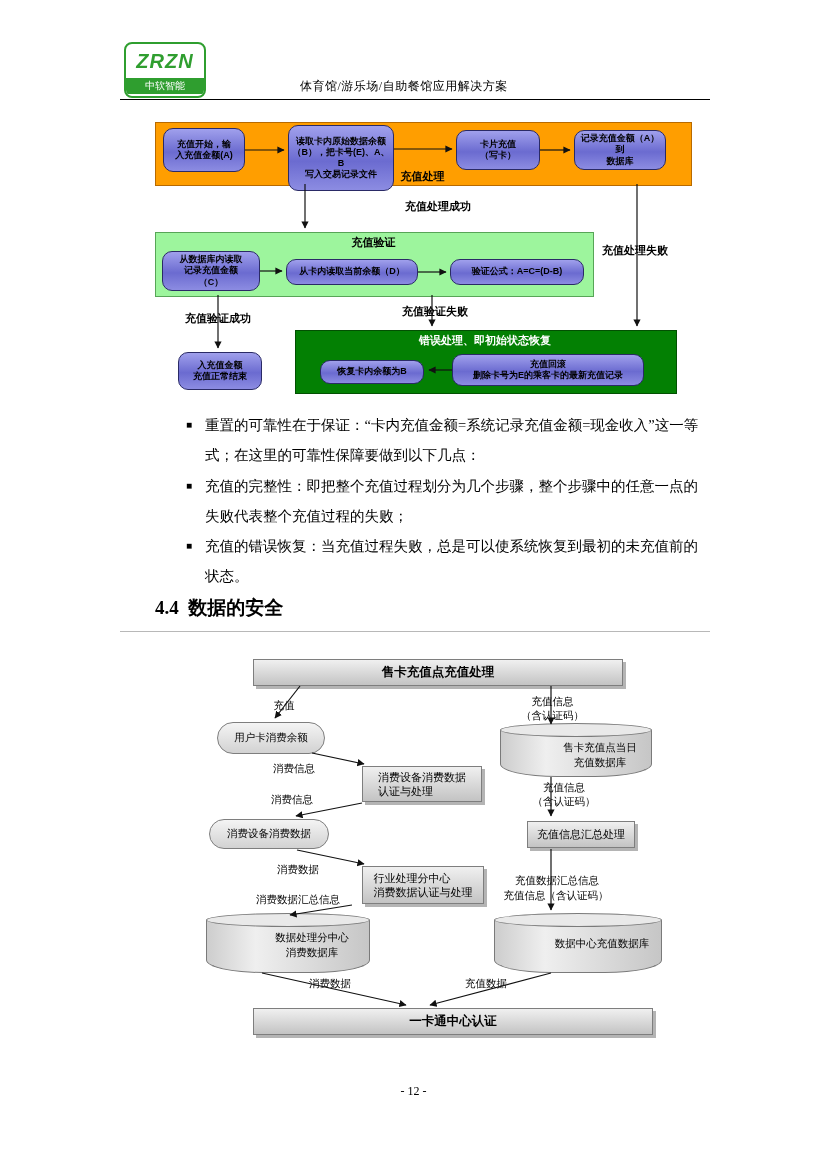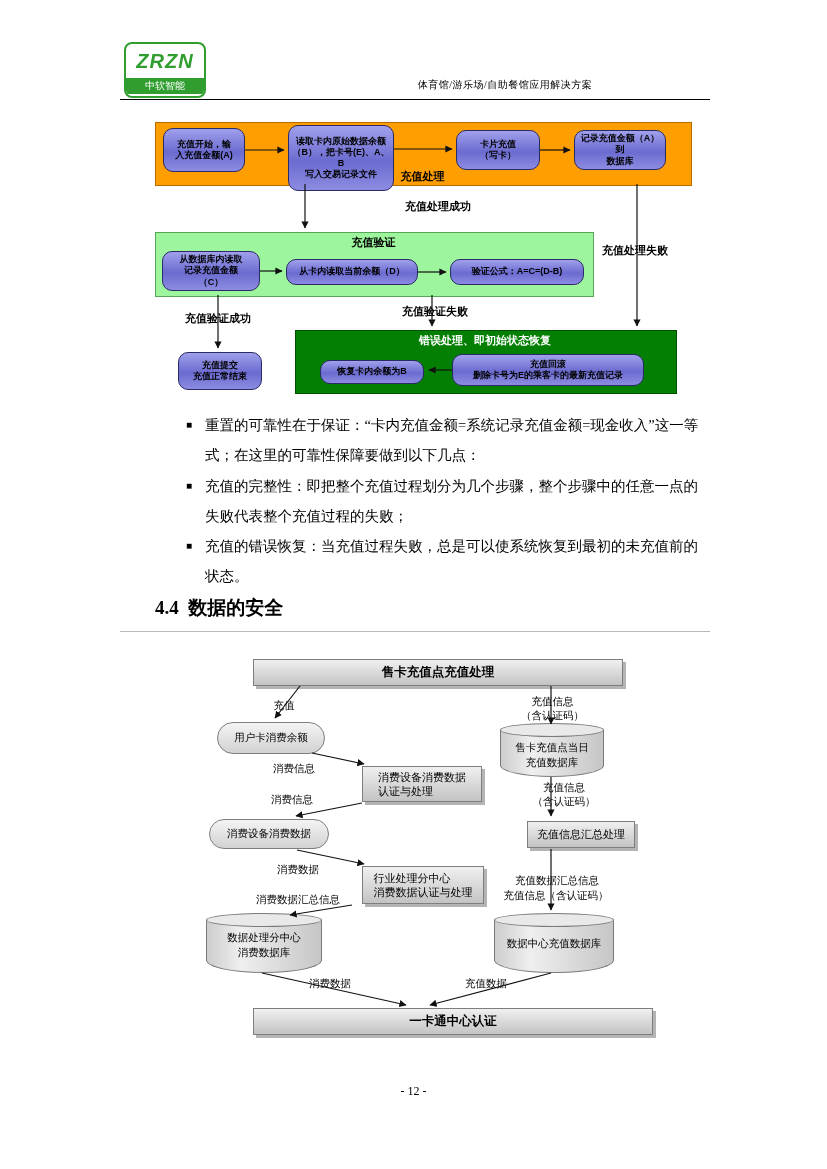--- a/index.html
+++ b/index.html
@@ -6,21 +6,21 @@
   .page{position:relative;width:827px;height:1169px;background:#fff;overflow:hidden;
         font-family:"Liberation Serif",serif;color:#000;}
   .abs{position:absolute;}
 
   
   .logo{border:2px solid #2f9e2f;border-radius:8px;overflow:hidden;background:#fff;}
   .logo-brand{height:34px;display:flex;align-items:center;justify-content:center;
         color:#2f9e2f;font:italic bold 20px "Liberation Sans",sans-serif;letter-spacing:1px;}
   .logo-sub{height:16px;background:#2f9e2f;color:#fff;display:flex;align-items:center;justify-content:center;
         font:10px "Liberation Sans",sans-serif;}
-  .header-title{text-align:center;font-size:10px;letter-spacing:.5px;}
+  .header-title{text-align:left;font-size:12px;letter-spacing:.5px;}
   .rule{height:1px;background:#000;}
   .sub-rule{height:1px;background:#b8b8b8;}
 
   
   .box-orange{background:#ff9e00;border:1px solid #b86a00;}
   .box-green{background:#9df59d;border:1px solid #57a557;}
   .box-dkgreen{background:#038003;border:1px solid #025002;}
   .group-title{text-align:center;font:bold 11px "Liberation Sans",sans-serif;}
   .group-title.light{color:#fff;}
   .node-blue{background:linear-gradient(180deg,#a0a0ec 0%,#6b6bd0 55%,#8c8ce2 100%);
@@ -39,21 +39,21 @@
   
   .gray3d{background:linear-gradient(180deg,#f0f0f0,#c3c3c3);border:1px solid #7e7e7e;
         box-shadow:3px 3px 0 rgba(130,130,130,.6);
         display:flex;align-items:center;justify-content:center;text-align:left;
         font:11px/1.3 "Liberation Sans",sans-serif;white-space:pre-line;box-sizing:border-box;margin-left:21px;}
   .gray3d.bar{font:bold 12.5px "Liberation Sans",sans-serif;}
   .stadium{background:linear-gradient(180deg,#f4f4f4,#d2d2d2);border:1px solid #7e7e7e;border-radius:16px;
         display:flex;align-items:center;justify-content:center;text-align:center;
         font:10.5px "Liberation Sans",sans-serif;box-sizing:border-box;}
   .cyl{background:linear-gradient(90deg,#cdcdcd,#efefef 30%,#c6c6c6);border:1px solid #7a7a7a;border-top:none;
-        border-radius:0 0 57px 57px / 0 0 13px 13px;}
+        border-radius:0 0 57px 57px / 0 0 13px 13px;padding-left:48px;}
   .cyl::before{content:"";position:absolute;left:-1px;right:-1px;top:-7px;height:14px;background:#e9e9e9;
         border:1px solid #7a7a7a;border-radius:50%;box-sizing:border-box;}
   .cyl-text{position:relative;padding-top:10px;text-align:center;
         font:10.5px/1.4 "Liberation Sans",sans-serif;white-space:pre-line;z-index:1;}
   .edge-label{font:10.5px/1.3 "Liberation Sans",sans-serif;text-align:center;white-space:pre-line;}
 
   .footer{width:100%;text-align:center;font-size:12px;}
   svg.overlay{position:absolute;left:0;top:0;pointer-events:none;z-index:9;}
 </style>
 </head>
@@ -87,21 +87,21 @@
   <div class="abs node-blue" style="left:162px;top:251px;width:98px;height:40px">从数据库内读取
 记录充值金额
 （C）</div>
   <div class="abs group-title" style="left:155px;top:235px;width:437px">充值验证</div>
   <div class="abs node-blue" style="left:286px;top:259px;width:132px;height:26px">从卡内读取当前余额（D）</div>
   <div class="abs node-blue" style="left:450px;top:259px;width:134px;height:26px">验证公式：A=C=(D-B)</div>
 
   <div class="abs flow-label" style="left:178px;top:311px;width:80px">充值验证成功</div>
   <div class="abs flow-label" style="left:395px;top:304px;width:80px">充值验证失败</div>
 
-  <div class="abs node-blue" style="left:178px;top:352px;width:84px;height:38px">充值提交
+  <div class="abs node-blue" style="left:178px;top:352px;width:84px;height:38px">入充值金额
 充值正常结束</div>
 
   <div class="abs box-dkgreen" style="left:295px;top:330px;width:380px;height:62px"></div>
   <div class="abs group-title light" style="left:295px;top:333px;width:380px">错误处理、即初始状态恢复</div>
   <div class="abs node-blue" style="left:320px;top:360px;width:104px;height:24px">恢复卡内余额为B</div>
   <div class="abs node-blue" style="left:452px;top:354px;width:192px;height:32px">充值回滚
 删除卡号为E的乘客卡的最新充值记录</div>
 
   <div class="abs bullet" style="left:186px;top:410px;width:524px">
     <span class="bullet-marker">■</span>

